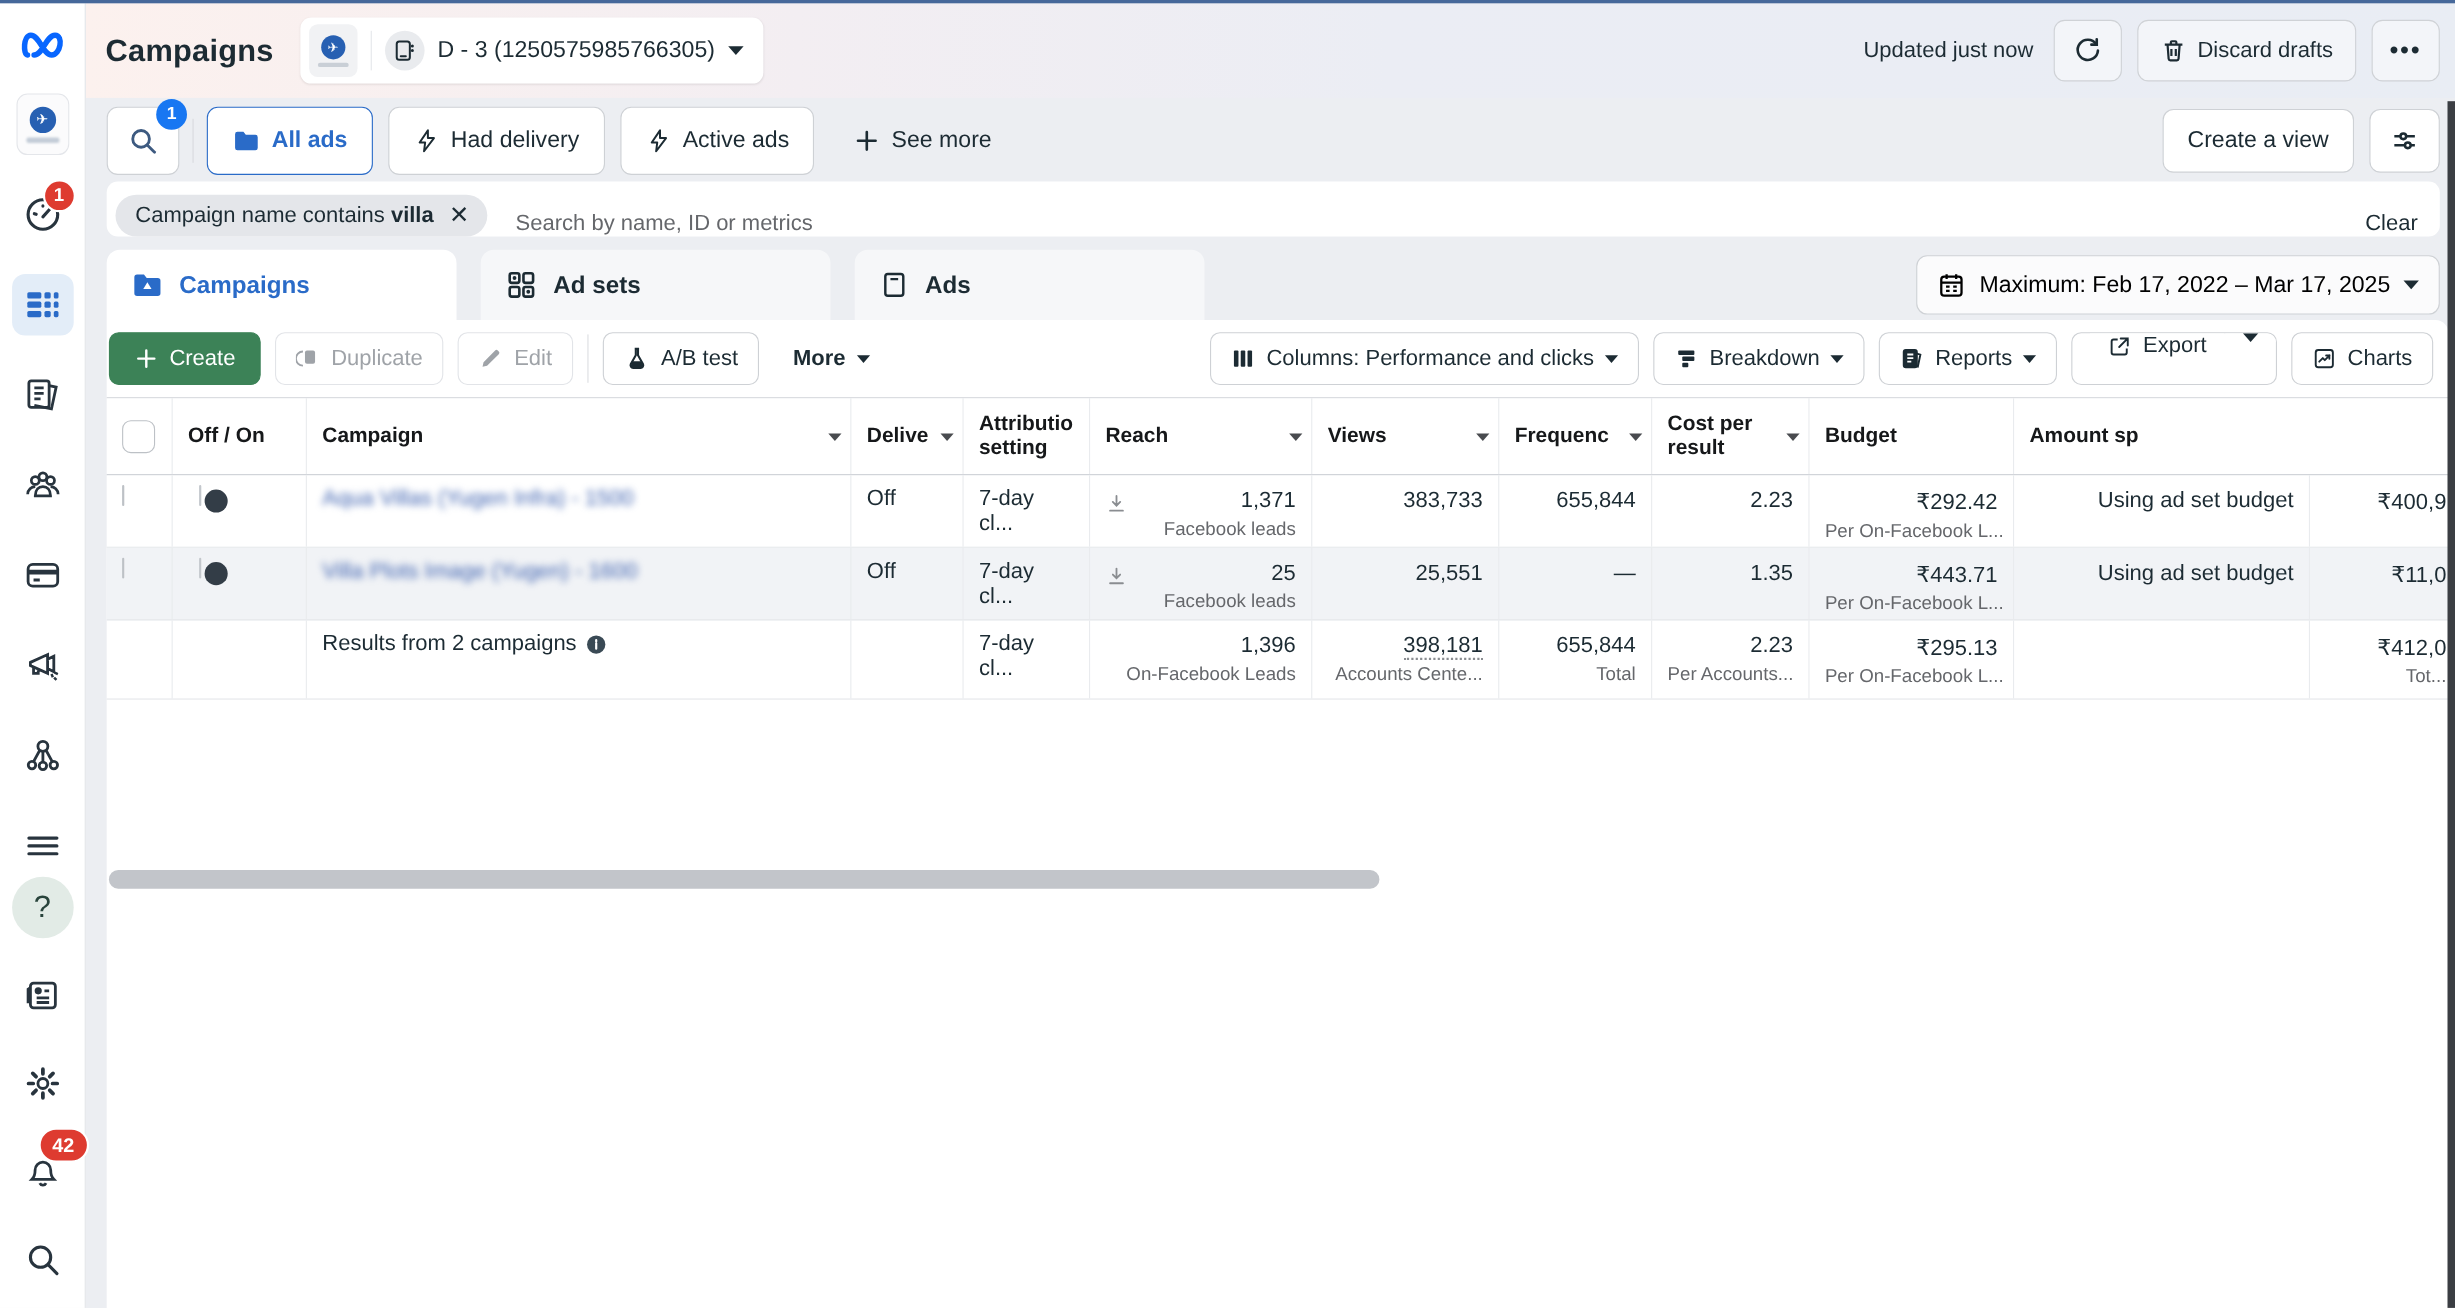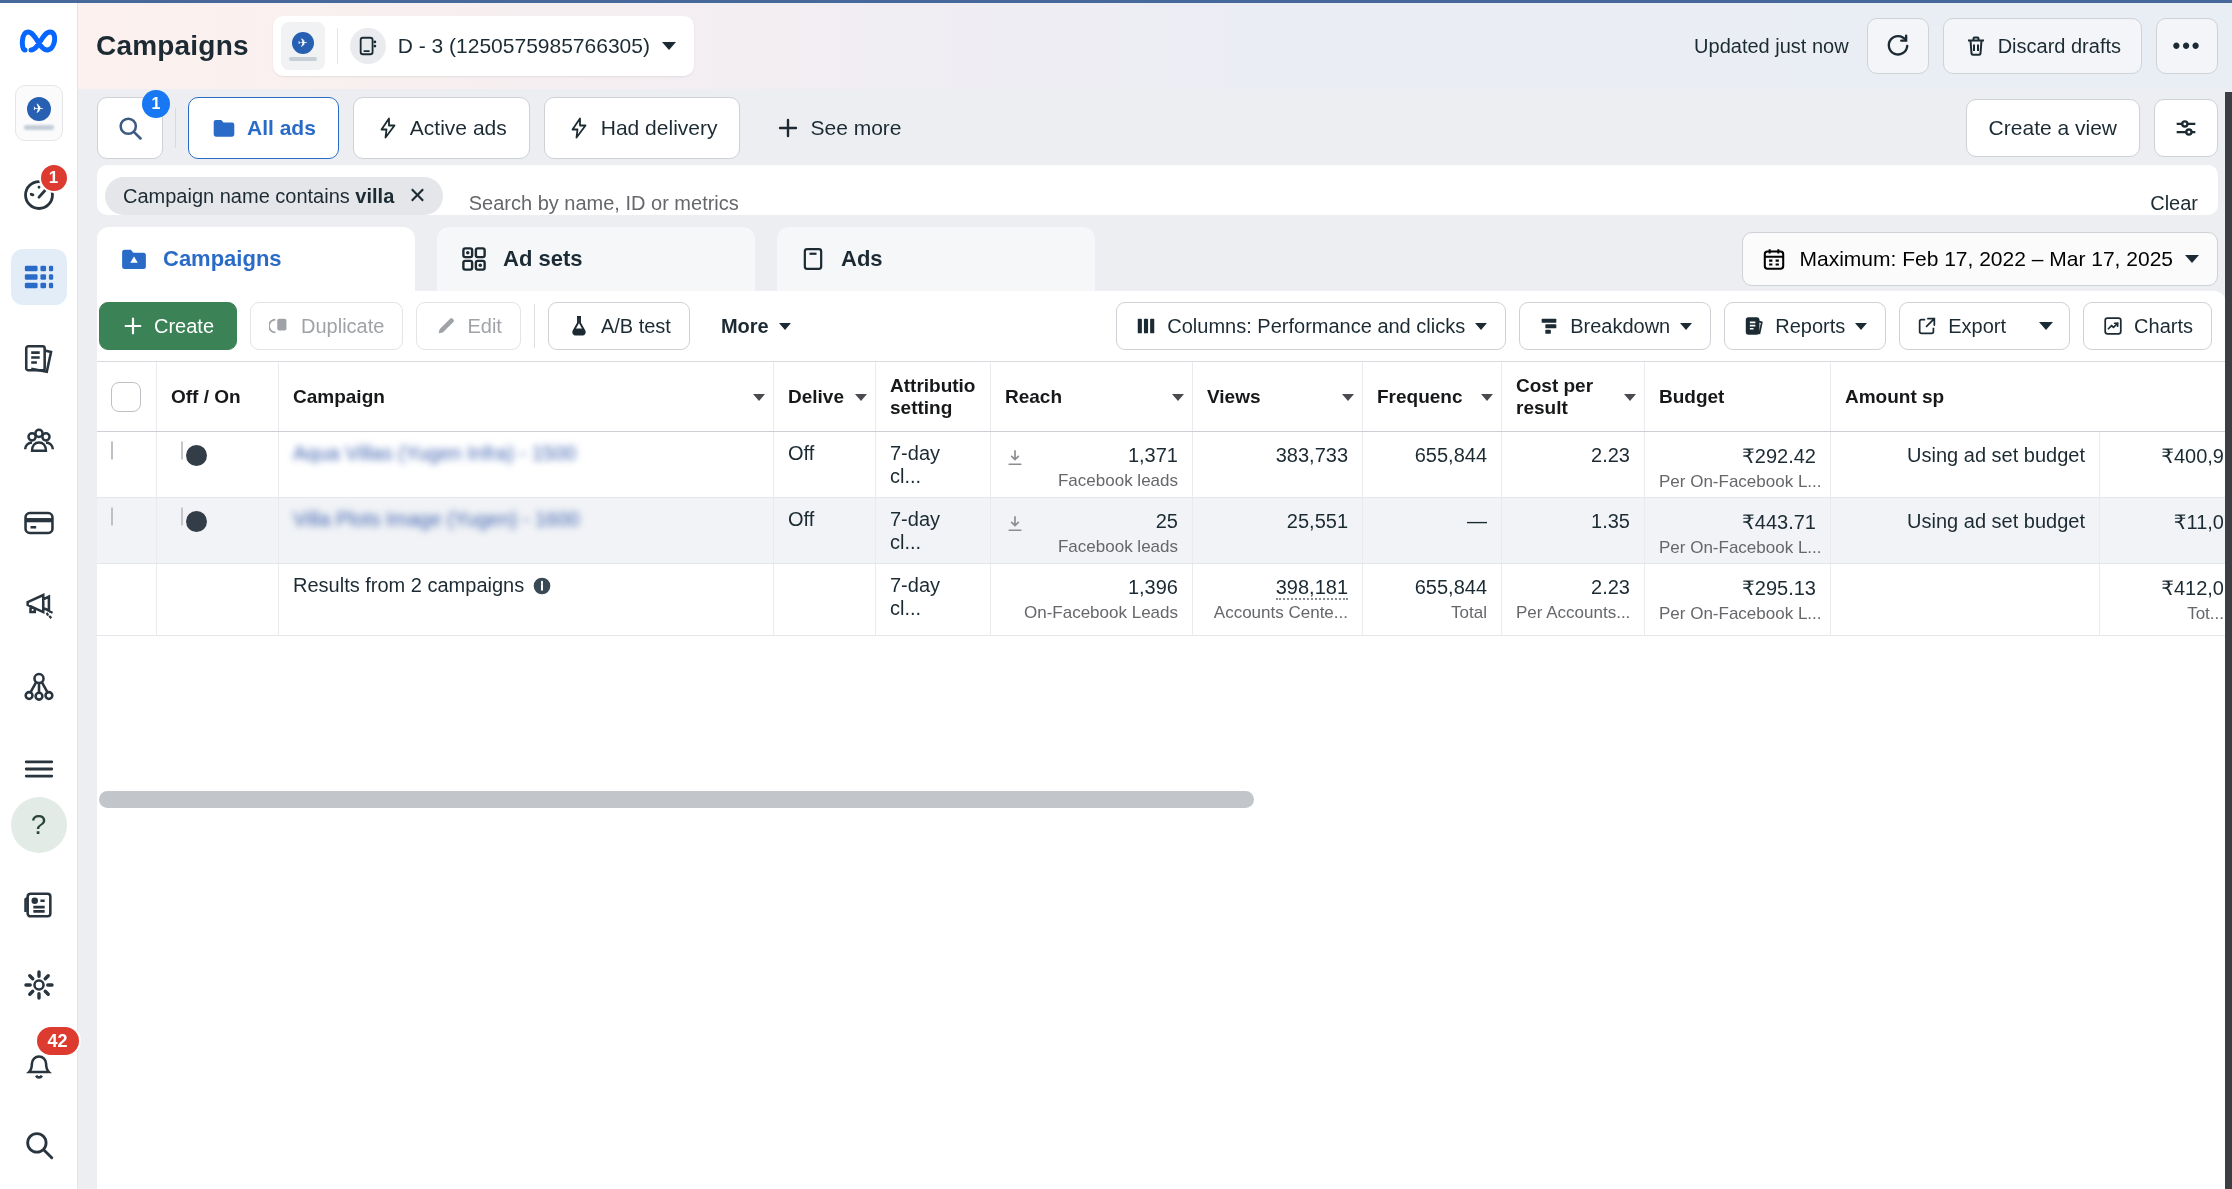--- a/index.html
+++ b/index.html
@@ -70,21 +70,21 @@
   .card { position:absolute; top:202px; left:19px; right:6px; bottom:0; background:#fff; border-radius:0 12px 0 0; }
 
   .toolbar { height:70px; display:flex; align-items:center; padding:0 14px 0 2px; gap:13px; }
   .t-btn { height:48px; border:1px solid #ced1d5; background:#fff; border-radius:9px; display:flex; align-items:center; gap:10px; font-size:20px; font-weight:500; padding:0 18px; cursor:pointer; color:#1c2b33; white-space:nowrap; }
   .t-btn.create { background:#3c8257; border-color:#3c8257; color:#ffffff; padding:0 22px; }
   .t-btn.disabled { color:#9fa3a8; border-color:#e2e4e8; cursor:default; }
   .t-btn.ghost { border:none;font-weight:bold; }
   .t-btn .caret { border-top-color:currentColor; border-left-width:6px; border-right-width:6px; border-top-width:7px; }
   .t-sep { width:1px; height:44px; background:#dcdee2; }
   .toolbar .spacer { flex:1; }
-  .split { display:flex; align-items:center; border:1px solid #ced1d5; border-radius:9px; overflow:hidden; height:48px; }
+  .split { display:flex; align-items:flex-start; border:1px solid #ced1d5; border-radius:9px; overflow:hidden; height:48px;padding-left:16px; }
   .split > div { display:flex; align-items:center; gap:10px; padding:0 16px; font-size:20px; font-weight:500; cursor:pointer; background:#fff; }
   .split .divider { width:1px; background:#dcdee2; padding:0; }
 
   
   .grid-table { border-top:1px solid #d8dade; }
   .trow { display:grid; grid-template-columns:60px 122px 495px 102px 115px 202px 170px 139px 143px 186px 269px minmax(0,1fr); border-bottom:1px solid #e4e6ea; }
   .trow > div { border-right:1px solid #e9ebee; padding:10px 14px; overflow:hidden; position:relative; }
   .trow > div:last-child { border-right:none; }
   .trow.thead { height:70px; border-bottom:1px solid #ccd0d5; }
   .thead > div { font-size:19px; font-weight:700; color:#16181a; display:flex; align-items:center; }
@@ -281,27 +281,27 @@
     <button class="f-btn active-filter">
       <svg width="26" height="26" viewBox="0 0 24 24">
           <path d="M2.5 6.5 a2 2 0 0 1 2-2 h5 l2 2.5 h8 a2 2 0 0 1 2 2 v9 a2 2 0 0 1-2 2 h-15 a2 2 0 0 1-2-2 z" fill="#2a6bc8"></path>
         </svg>
       <span>All ads</span>
     </button>
     <button class="f-btn">
       <svg width="24" height="24" viewBox="0 0 24 24" fill="none" stroke="currentColor" stroke-width="1.8" stroke-linejoin="round">
           <path d="M13 2.5 L5.5 13.5 h5 L9.5 21.5 L18.5 9.5 h-5.5 Z"></path>
         </svg>
-      <span>Active ads</span>
+      <span>Had delivery</span>
     </button>
     <button class="f-btn">
       <svg width="24" height="24" viewBox="0 0 24 24" fill="none" stroke="currentColor" stroke-width="1.8" stroke-linejoin="round">
           <path d="M13 2.5 L5.5 13.5 h5 L9.5 21.5 L18.5 9.5 h-5.5 Z"></path>
         </svg>
-      <span>Had delivery</span>
+      <span>Active ads</span>
     </button>
     <button class="f-btn ghost">
       <svg width="24" height="24" viewBox="0 0 24 24" stroke="currentColor" stroke-width="2.4" stroke-linecap="round">
           <path d="M12 4 v16 M4 12 h16"></path>
         </svg>
       <span>See more</span>
     </button>
     <div class="spacer"></div>
     <button class="f-btn" style="height:58px">
       <span>Create a view</span>

